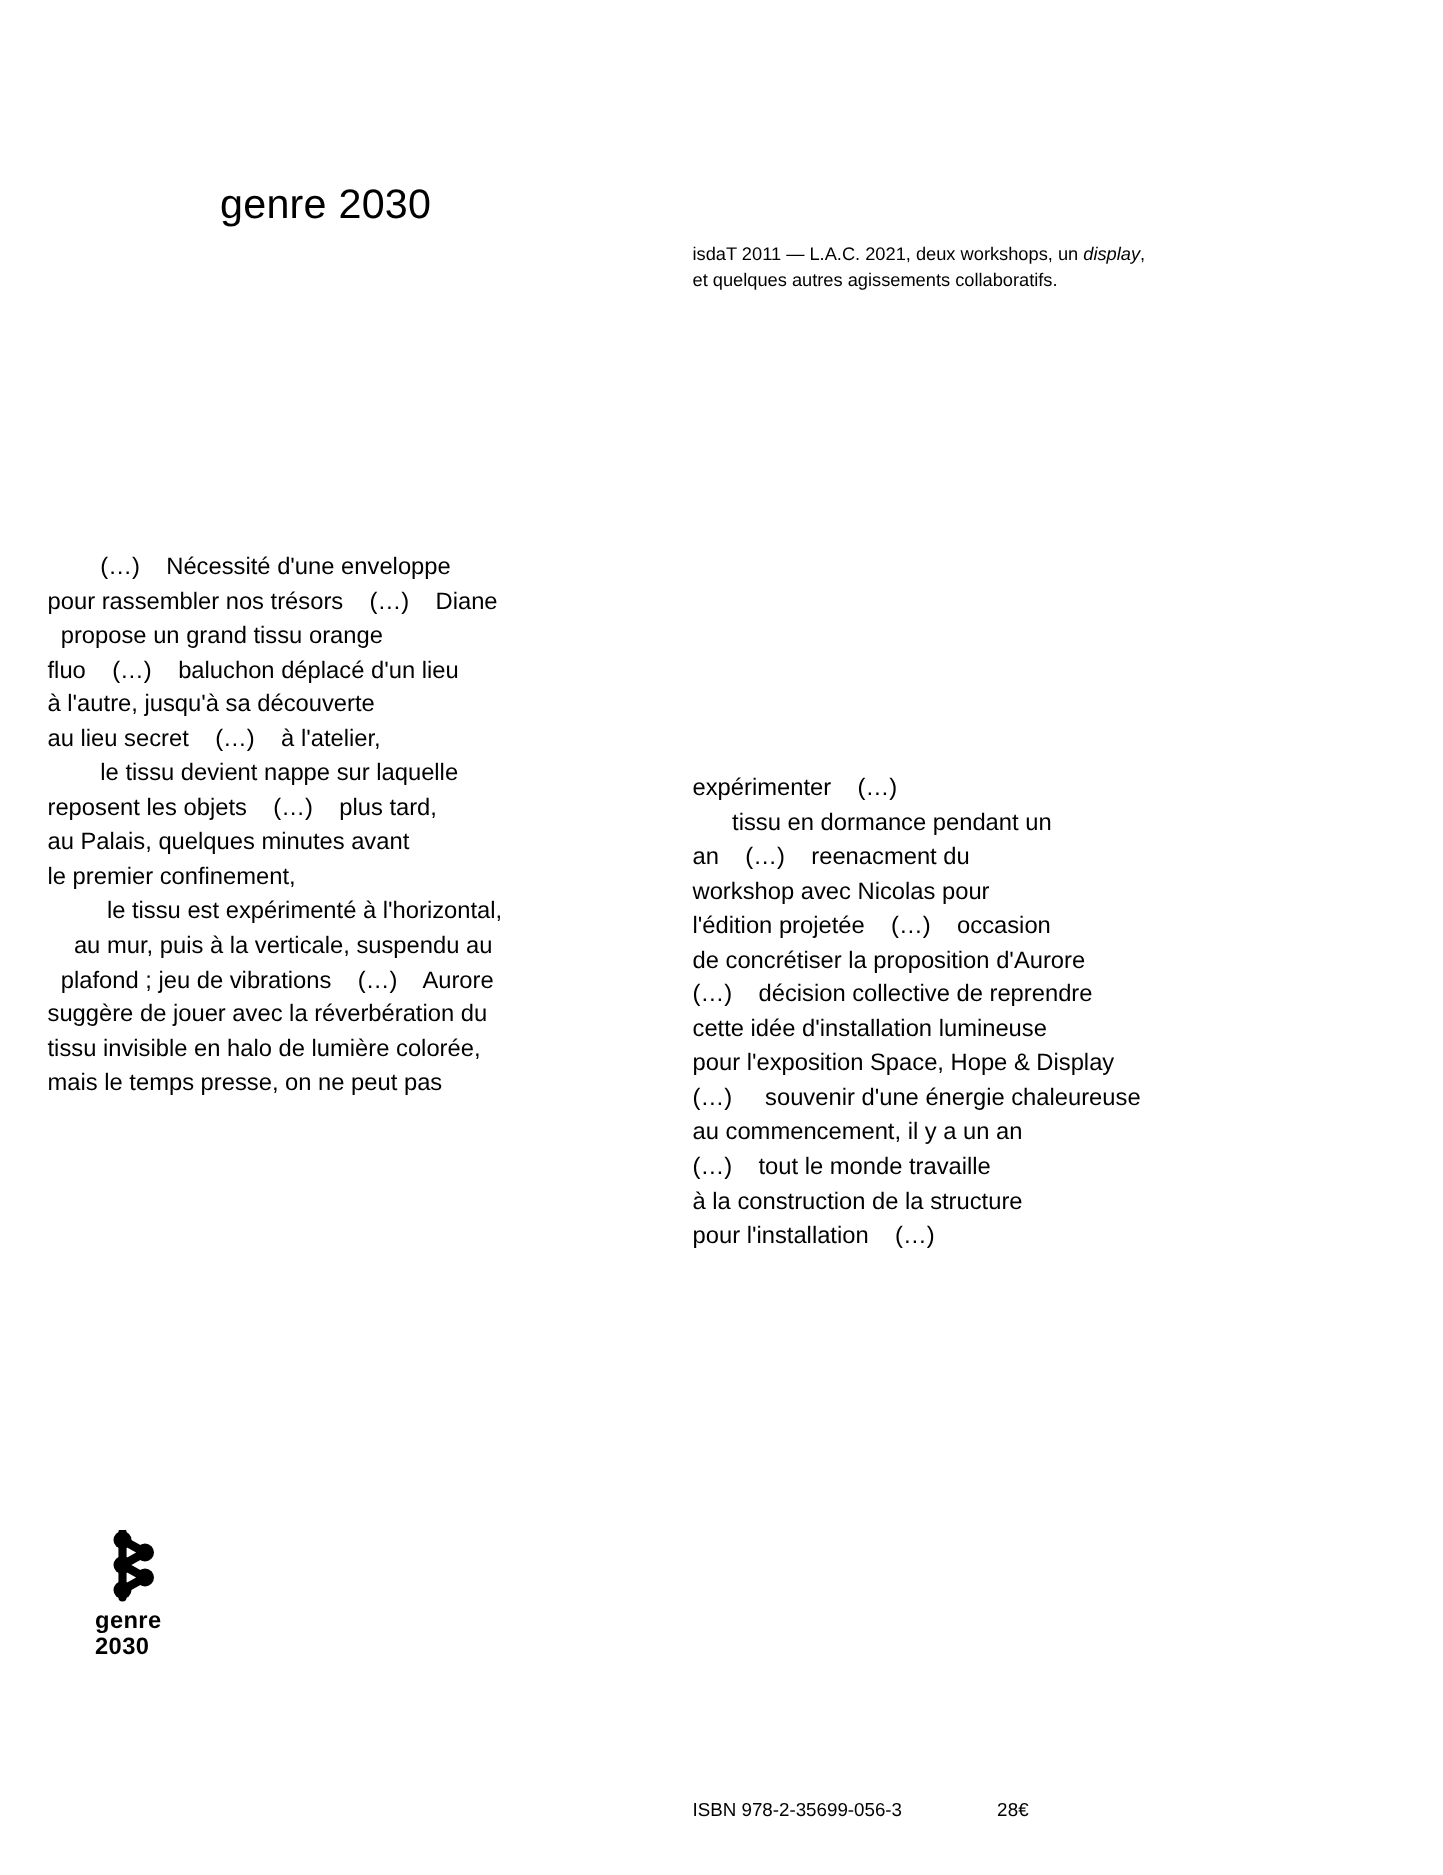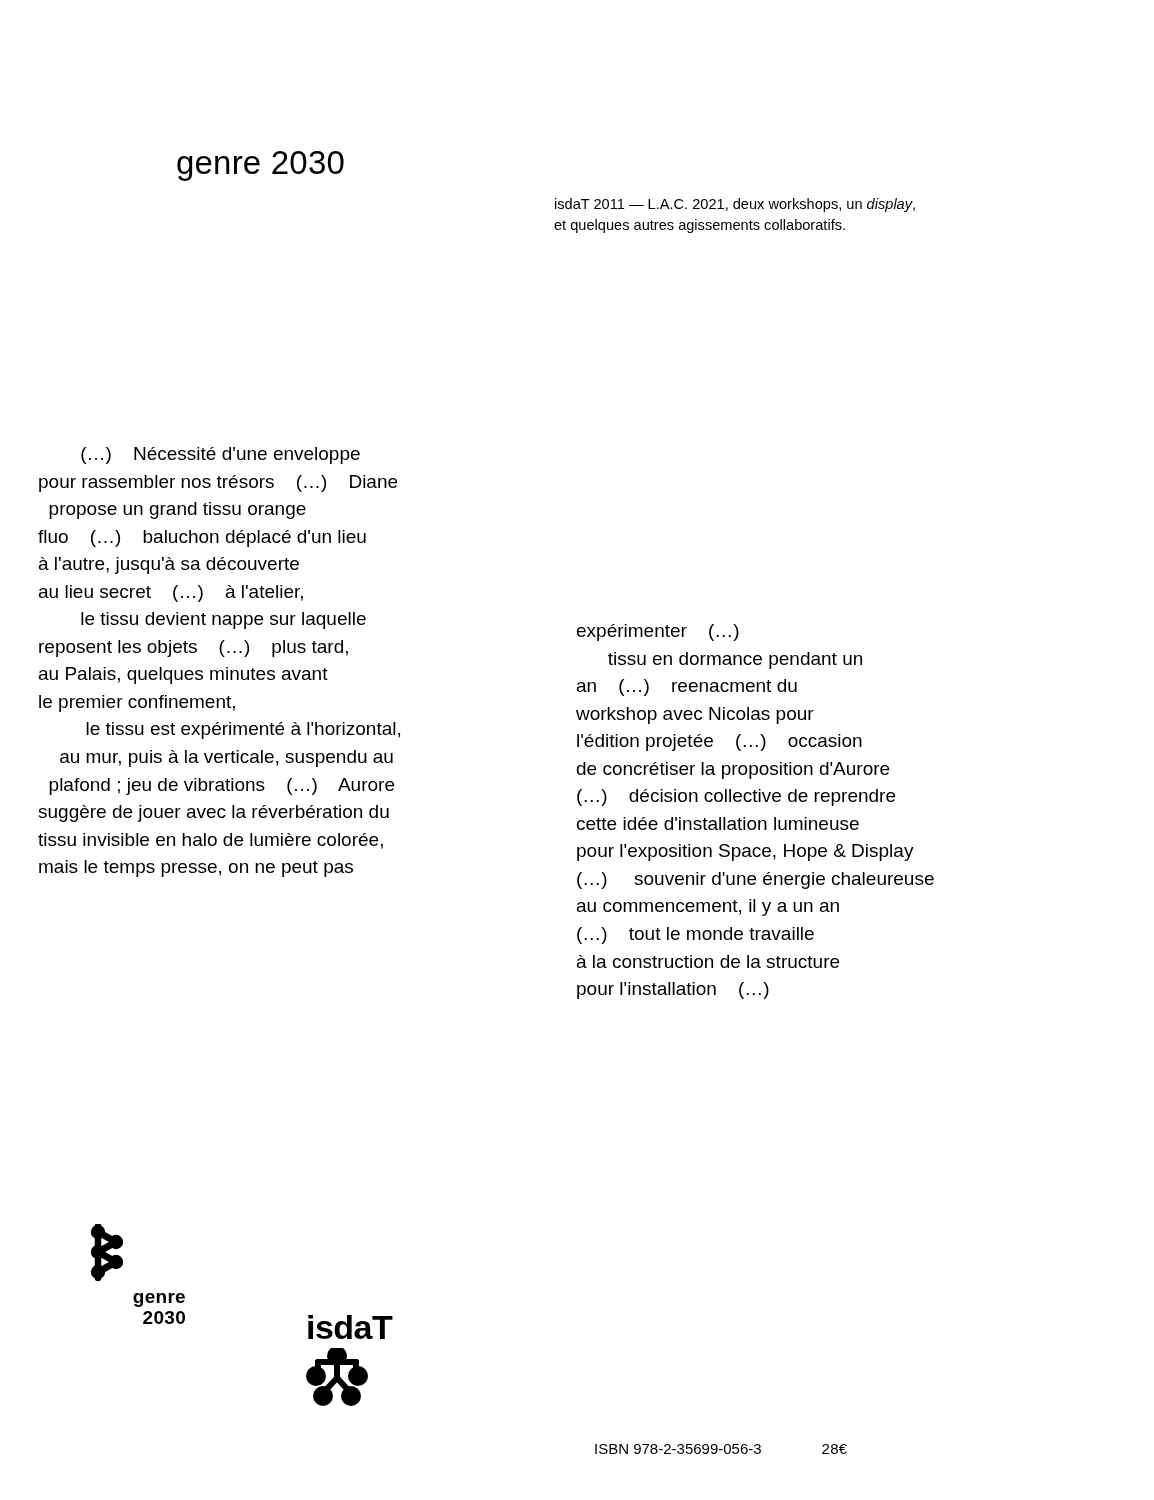--- a/index.html
+++ b/index.html
@@ -53,33 +53,33 @@
     font-size: 19px;
     line-height: 1.45;
     white-space: pre-wrap;
   }
   #col-left {
     left: 38px;
     top: 440px;
     width: 500px;
   }
   #col-right {
-    left: 576px;
+    left: 554px;
     top: 617px;
     width: 470px;
   }
   .col .it { }
 
   
   #genre-logo {
     position: absolute;
     left: 76px;
     top: 1224px;
     width: 110px;
-    text-align: right;
+    text-align: left;
   }
   #genre-logo .mark {
     display: block;
     width: 60px;
     height: 58px;
   }
   #genre-logo .wordmark {
     display: block;
     font-size: 19px;
     font-weight: 700;
@@ -111,22 +111,21 @@
     margin-top: 4px;
   }
 
   
   #footer {
     position: absolute;
     left: 554px;
     top: 1440px;
     font-size: 15px;
     display: flex;
-    gap: 60px;
-    margin-left: 40px;
+    gap: 76px;
   }
   #footer .price { letter-spacing: 0.2px; }
 </style>
 </head>
 <body>
 
 <div class="page">
 
   <h1 id="title">genre 2030</h1>
 
@@ -178,39 +177,19 @@
           <circle cx="22" cy="48" r="7.2"></circle>
           <path d="M22 8 L40 18 L22 28 L40 38 L22 48" stroke="#000" stroke-width="7" fill="none" stroke-linecap="round" stroke-linejoin="round"></path>
           <path d="M22 2 L22 54" stroke="#000" stroke-width="6.5" fill="none" stroke-linecap="round"></path>
         </g>
       </svg>
     </span>
     <span class="wordmark">genre
 2030</span>
   </div>
 
-  <div id="isdat-logo">
-    <span class="wordmark">isdaT</span>
-    <span class="mark">
-      <svg width="62" height="58" viewBox="0 0 62 58" xmlns="http://www.w3.org/2000/svg">
-        <g fill="#000" stroke="#000" stroke-width="6" stroke-linecap="round" stroke-linejoin="round">
-          <path d="M31 10 L31 30" fill="none"></path>
-          <path d="M12 14 L50 14" fill="none"></path>
-          <path d="M12 14 L12 26" fill="none"></path>
-          <path d="M50 14 L50 26" fill="none"></path>
-          <path d="M31 30 L18 44" fill="none"></path>
-          <path d="M31 30 L44 44" fill="none"></path>
-          <circle cx="31" cy="8" r="7"></circle>
-          <circle cx="10" cy="28" r="7"></circle>
-          <circle cx="52" cy="28" r="7"></circle>
-          <circle cx="17" cy="48" r="7"></circle>
-          <circle cx="45" cy="48" r="7"></circle>
-        </g>
-      </svg>
-    </span>
-  </div>
 
   <div id="footer">
     <span class="isbn">ISBN 978-2-35699-056-3</span>
     <span class="price">28€</span>
   </div>
 
 </div>
 
 </body></html>

